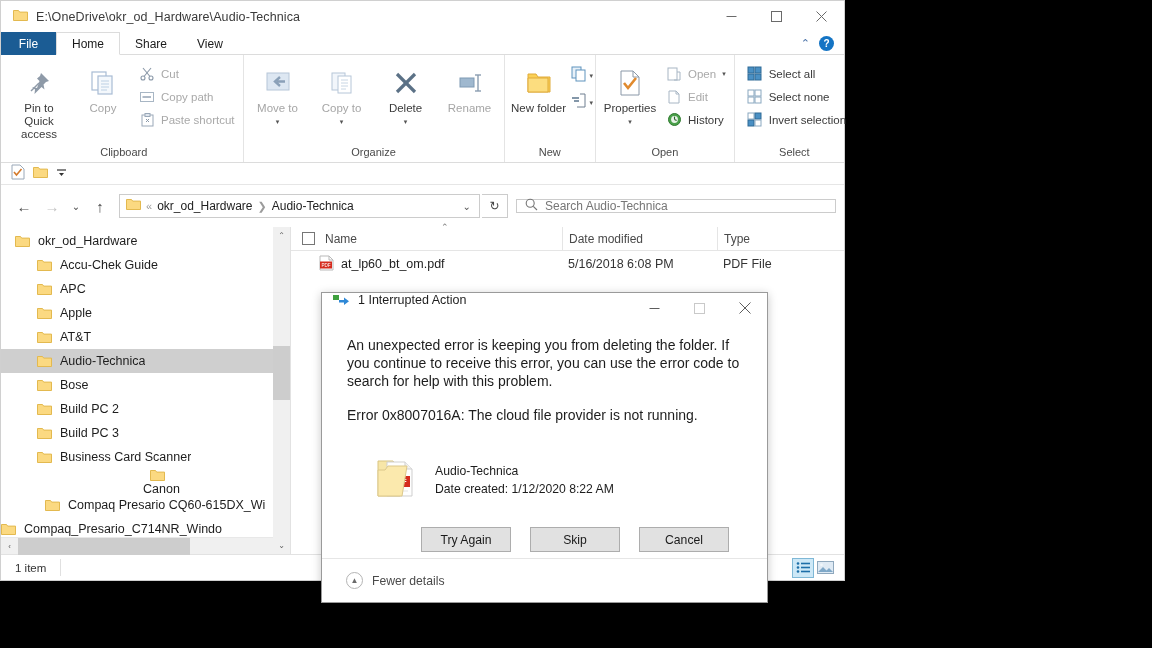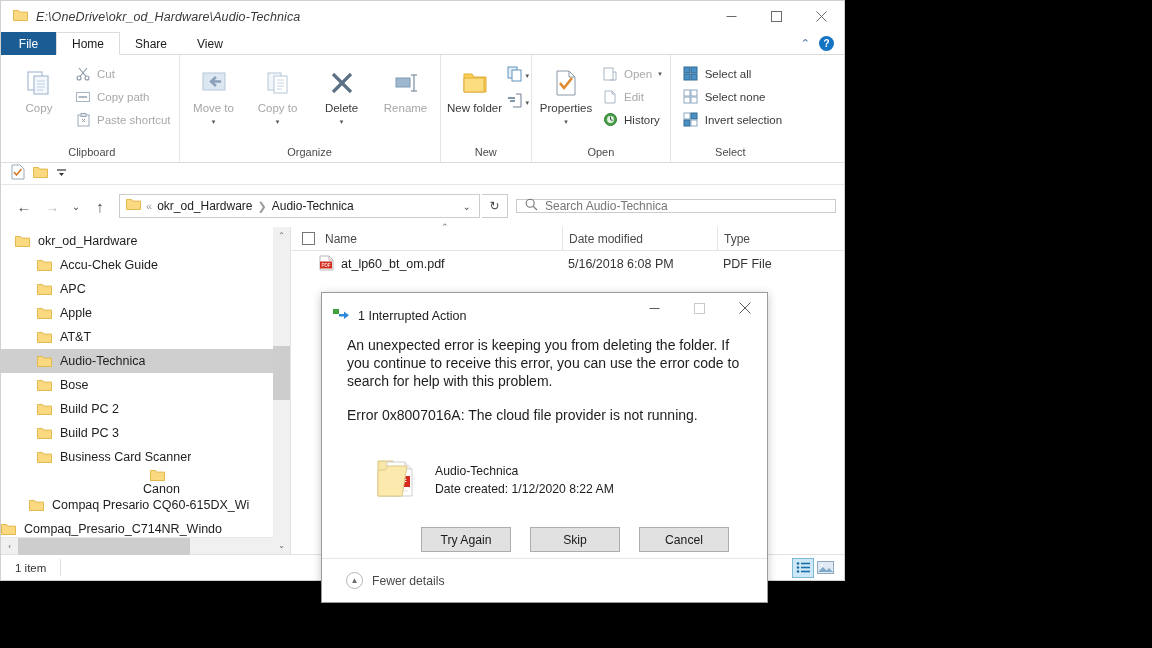--- a/index.html
+++ b/index.html
@@ -19,21 +19,20 @@
     border: 1px solid #d0d0d0;
     display: flex; flex-direction: column;
   }
 
   
   .titlebar {
     height: 31px; min-height: 31px;
     background: #ffffff;
     display: flex; align-items: center;
     position: relative;
-    font-style: italic;
   }
   .title-folder-icon { margin-left: 12px; margin-right: 8px; display: block; }
   .title-text {
     font-size: 12.5px; color: #3a3a3a;
     letter-spacing: .1px; white-space: nowrap;
   }
   .win-btns { position: absolute; right: 0; top: 0; height: 31px; display: flex; }
   .win-btn {
     width: 45px; height: 31px;
     display: flex; align-items: center; justify-content: center;
@@ -253,21 +252,21 @@
   #dialog {
     position: absolute; left: 321px; top: 292px;
     width: 447px; height: 311px;
     background: #ffffff;
     border: 1px solid #9a9a9a;
     box-shadow: 0 2px 9px rgba(0,0,0,.22);
     display: flex; flex-direction: column;
     font-size: 12.5px;
   }
   .dlg-title {
-    height: 30px; min-height: 30px; display: flex; align-items: flex-end;
+    height: 30px; min-height: 30px; display: flex; align-items: flex-start;
     position: relative; padding-left: 11px; gap: 8px;
   }
   .dlg-title-text { font-size: 12.5px; color: #1d1d1d; }
   .dlg-btns { position: absolute; right: 0; top: 0; display: flex; height: 30px; }
   .dlg-btn { width: 45px; height: 30px; display: flex; align-items: center; justify-content: center; color: #5d5d5d; }
   .dlg-btn.dim { color: #c9c9c9; }
   .dlg-body { flex: 1; padding: 0 24px 0 25px; }
   .dlg-para {
     font-size: 14px; color: #1d1d1d; line-height: 18px;
     margin: 0 0 16px 0;
@@ -335,20 +334,29 @@
     <div class="tabstrip-right">
       <span class="chev-up">⌃</span>
       <span class="help-btn">?</span>
     </div>
   </div>
 
   <div class="ribbon">
 
     <div class="rgroup">
       <div class="rgroup-body">
+        <div class="bigbtn">
+          <span class="glyph">
+            <svg width="26" height="26" viewBox="0 0 26 26">
+              <path d="M15 3l8 8-3 1-2.5 2.5 1 5-3-2.5-7 7 .5-4.5L6 17l5 1 2.5-7L11 8.5 14 6z" fill="#8e9aa8"></path>
+              <line x1="13" y1="13" x2="5" y2="21" stroke="#8e9aa8" stroke-width="1.4"></line>
+            </svg>
+          </span>
+          <span>Pin to Quick access</span>
+        </div>
         <div class="bigbtn dim">
           <span class="glyph">
             <svg width="28" height="28" viewBox="0 0 28 28">
               <rect x="3" y="3" width="14" height="18" fill="#fff" stroke="#a8bcd4" stroke-width="1.2"></rect>
               <rect x="9" y="7" width="14" height="18" fill="#f4f8fc" stroke="#a8bcd4" stroke-width="1.2"></rect>
               <line x1="12" y1="12" x2="20" y2="12" stroke="#bcd0e4"></line>
                 <line x1="12" y1="15" x2="20" y2="15" stroke="#bcd0e4"></line>
               <line x1="12" y1="18" x2="20" y2="18" stroke="#bcd0e4"></line>
                 <line x1="12" y1="21" x2="18" y2="21" stroke="#bcd0e4"></line>
             </svg>
@@ -703,21 +711,21 @@
             <span class="tlabel">Business Card Scanner</span>
           </div>
           <div class="tnode" style="padding-left: 36px; flex-direction: column;">
             <span style="display: inline-flex; margin-right: 8px;">
               <svg width="15" height="13" viewBox="0 0 15 13">
                 <path d="M0.5 1.5h5l1.2 1.6H14.5v8.4H0.5z" fill="#fbd981" stroke="#e3b94f"></path>
               </svg>
             </span>
             <span class="tlabel">Canon</span>
           </div>
-          <div class="tnode" style="padding-left: 28px;">
+          <div class="tnode" style="padding-left: 44px;">
             <span style="display: inline-flex; margin-right: 8px;">
               <svg width="15" height="13" viewBox="0 0 15 13">
                 <path d="M0.5 1.5h5l1.2 1.6H14.5v8.4H0.5z" fill="#fbd981" stroke="#e3b94f"></path>
               </svg>
             </span>
             <span class="tlabel">Compaq Presario CQ60-615DX_Wi</span>
           </div>
           <div class="tnode" style="">
             <span style="display: inline-flex; margin-right: 8px;">
               <svg width="15" height="13" viewBox="0 0 15 13">

